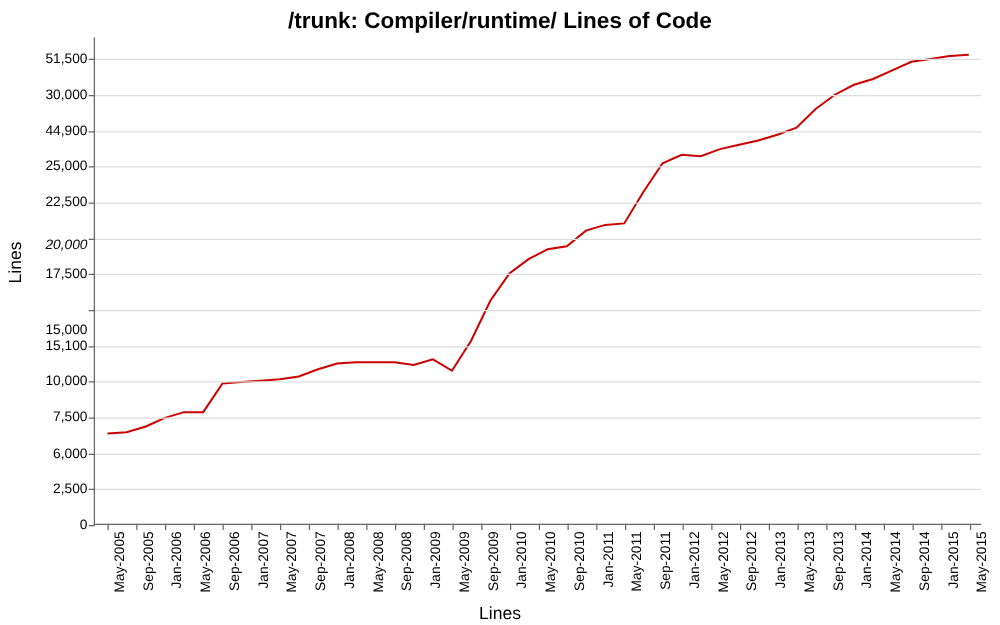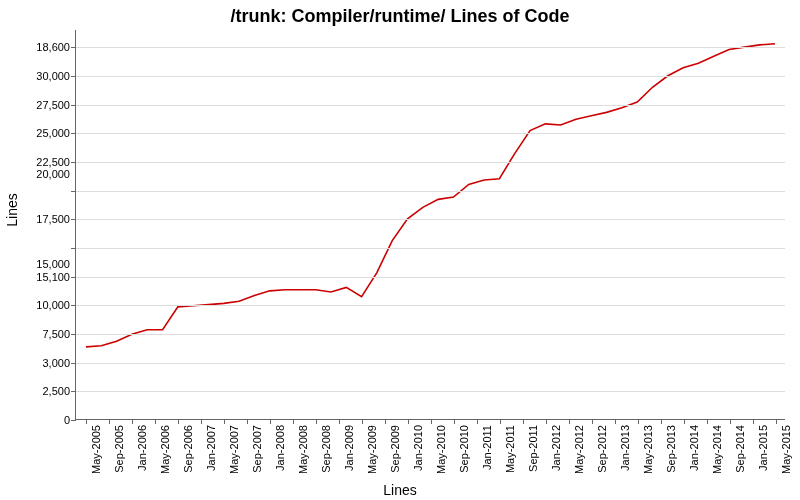--- a/index.html
+++ b/index.html
@@ -126,54 +126,54 @@
     <svg class="line" id="svg" preserveAspectRatio="none" viewBox="0 0 710 390">
         <path d="M10.0 317.7 L25.3 316.6 L40.7 312.0 L56.0 305.1 L71.3 300.5 L86.7 300.5 L102.0 277.6 L117.3 276.4 L132.7 275.3 L148.0 274.1 L163.3 271.9 L178.7 266.1 L194.0 261.5 L209.3 260.4 L224.7 260.4 L240.0 260.4 L255.3 262.7 L270.7 258.1 L286.0 267.3 L301.3 243.2 L316.7 211.1 L332.0 189.3 L347.3 177.8 L362.7 169.8 L378.0 167.5 L393.3 154.9 L408.7 150.3 L424.0 149.1 L439.3 123.9 L454.7 100.9 L470.0 94.1 L485.3 95.2 L500.7 89.5 L516.0 86.0 L531.3 82.6 L546.7 78.0 L562.0 72.3 L577.3 57.4 L592.7 45.9 L608.0 37.9 L623.3 33.3 L638.7 26.4 L654.0 19.5 L669.3 17.2 L684.7 14.9 L700.0 13.8 " fill="none" stroke="#cc0000" stroke-width="1.6"></path>
       </svg>
   <div class="ytick-mark" style="top: 390px;"></div>
       <div class="ytick" style="top: 390px;">0</div>
       <div class="grid-h" style="top: 361.324px;"></div>
       <div class="ytick-mark" style="top: 361.324px;"></div>
       <div class="ytick" style="top: 361.324px;">2,500</div>
       <div class="grid-h" style="top: 332.647px;"></div>
       <div class="ytick-mark" style="top: 332.647px;"></div>
-      <div class="ytick" style="top: 332.647px;">3,000</div>
+      <div class="ytick" style="top: 332.647px;">6,000</div>
       <div class="grid-h" style="top: 303.971px;"></div>
       <div class="ytick-mark" style="top: 303.971px;"></div>
       <div class="ytick" style="top: 303.971px;">7,500</div>
       <div class="grid-h" style="top: 275.294px;"></div>
       <div class="ytick-mark" style="top: 275.294px;"></div>
       <div class="ytick" style="top: 275.294px;">10,000</div>
       <div class="grid-h" style="top: 246.618px;"></div>
       <div class="ytick-mark" style="top: 246.618px;"></div>
       <div class="ytick" style="top: 246.618px;">15,100</div>
       <div class="grid-h" style="top: 217.941px;"></div>
       <div class="ytick-mark" style="top: 217.941px;"></div>
       <div class="ytick" style="top: 234px;">15,000</div>
       <div class="grid-h" style="top: 189.265px;"></div>
       <div class="ytick-mark" style="top: 189.265px;"></div>
       <div class="ytick" style="top: 189.265px;">17,500</div>
       <div class="grid-h" style="top: 160.588px;"></div>
       <div class="ytick-mark" style="top: 160.588px;"></div>
-      <div class="ytick" style="top: 144px;">20,000</div>
+      <div class="ytick" style="top: 166px; font-style: italic;">20,000</div>
       <div class="grid-h" style="top: 131.912px;"></div>
       <div class="ytick-mark" style="top: 131.912px;"></div>
       <div class="ytick" style="top: 131.912px;">22,500</div>
       <div class="grid-h" style="top: 103.235px;"></div>
       <div class="ytick-mark" style="top: 103.235px;"></div>
       <div class="ytick" style="top: 103.235px; text-align: center;">25,000</div>
       <div class="grid-h" style="top: 74.5588px;"></div>
       <div class="ytick-mark" style="top: 74.5588px;"></div>
-      <div class="ytick" style="top: 74.5588px;">27,500</div>
+      <div class="ytick" style="top: 74.5588px;">44,900</div>
       <div class="grid-h" style="top: 45.8824px;"></div>
       <div class="ytick-mark" style="top: 45.8824px;"></div>
       <div class="ytick" style="top: 45.8824px;">30,000</div>
       <div class="grid-h" style="top: 17.2059px;"></div>
       <div class="ytick-mark" style="top: 17.2059px;"></div>
-      <div class="ytick" style="top: 17.2059px;">18,600</div>
+      <div class="ytick" style="top: 17.2059px;">51,500</div>
       <div class="xtick-mark" style="left: 10px;"></div>
       <div class="xtick" style="left: 14px;">May-2005</div>
       <div class="xtick-mark" style="left: 33px;"></div>
       <div class="xtick" style="left: 37px;">Sep-2005</div>
       <div class="xtick-mark" style="left: 56px;"></div>
       <div class="xtick" style="left: 60px;">Jan-2006</div>
       <div class="xtick-mark" style="left: 79px;"></div>
       <div class="xtick" style="left: 83px;">May-2006</div>
       <div class="xtick-mark" style="left: 102px;"></div>
       <div class="xtick" style="left: 106px;">Sep-2006</div>

